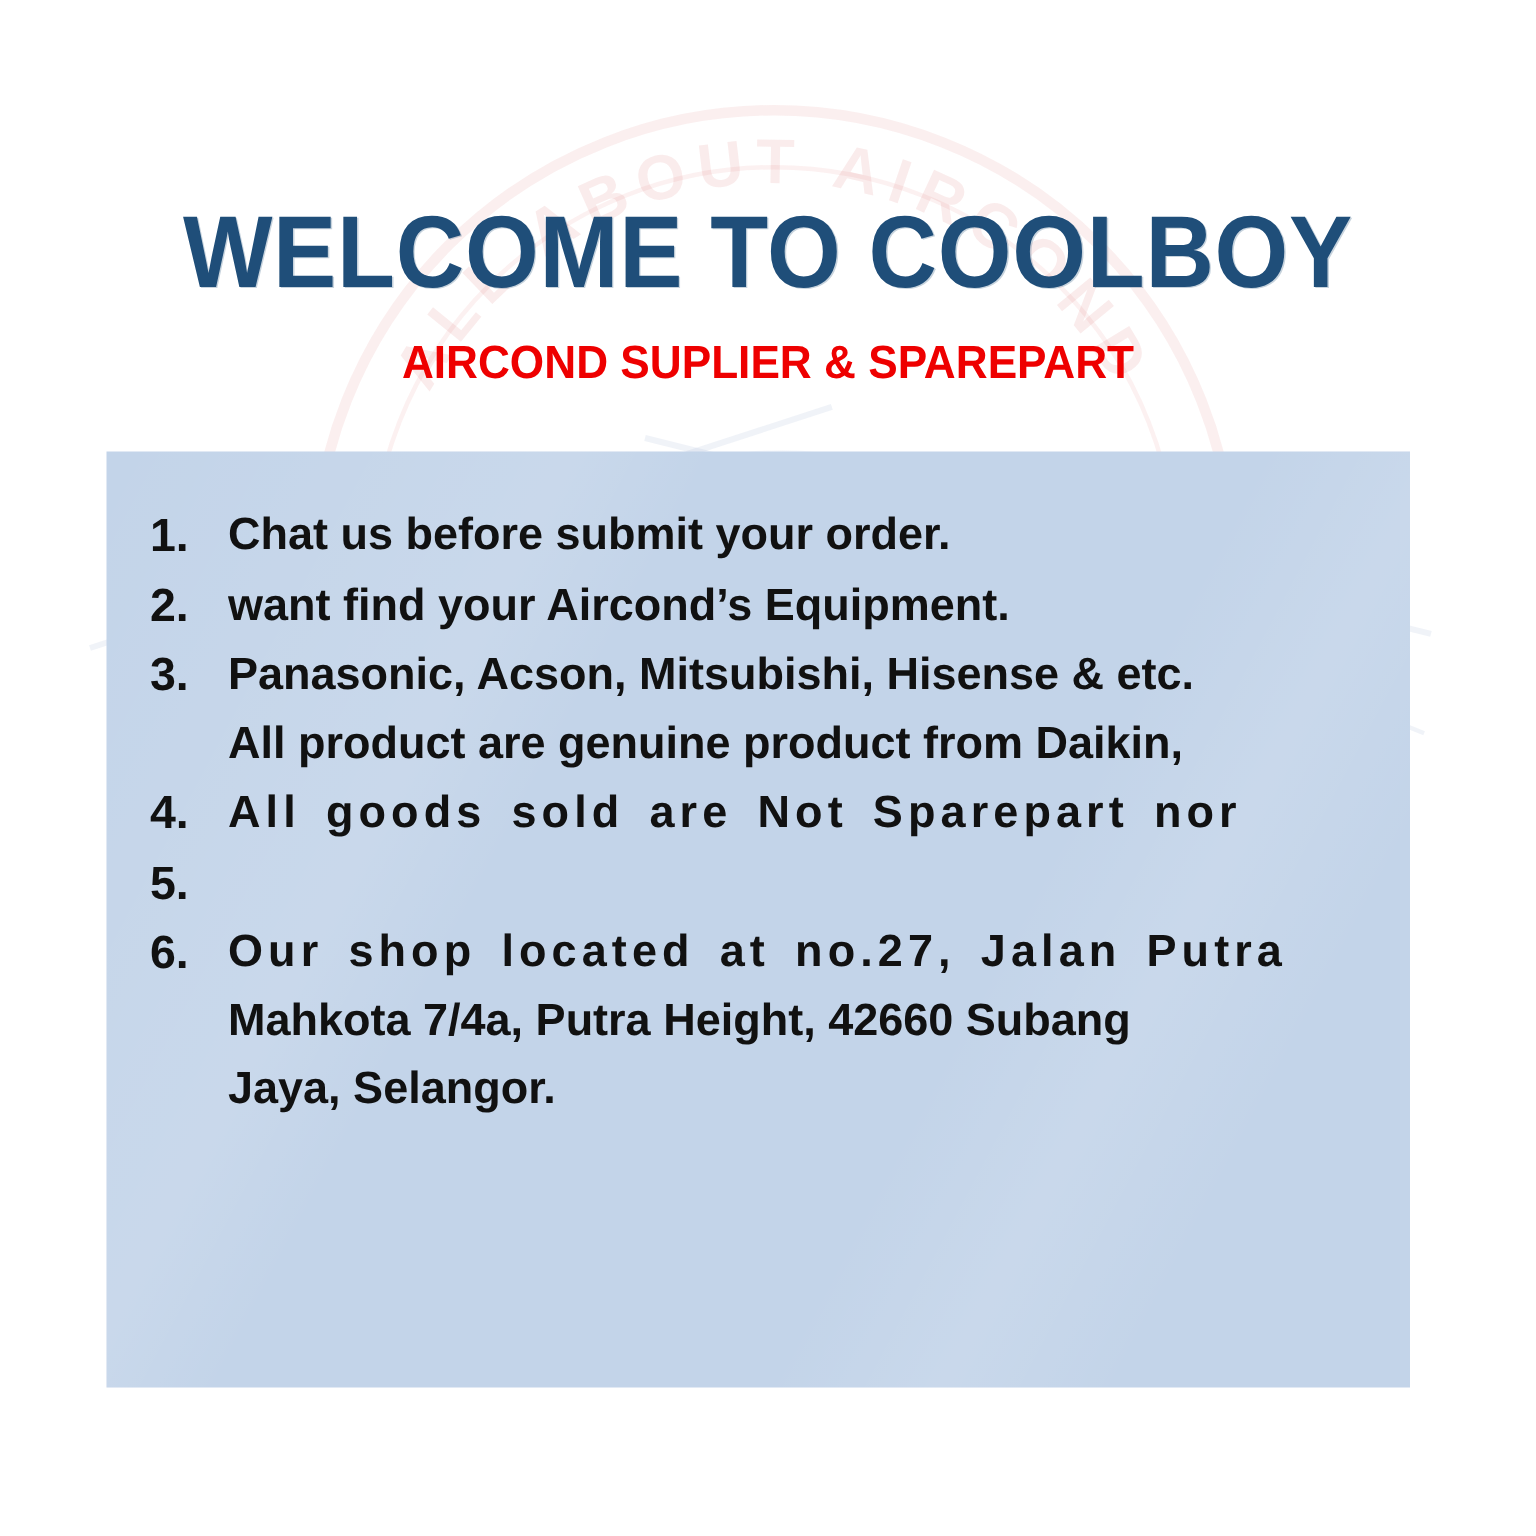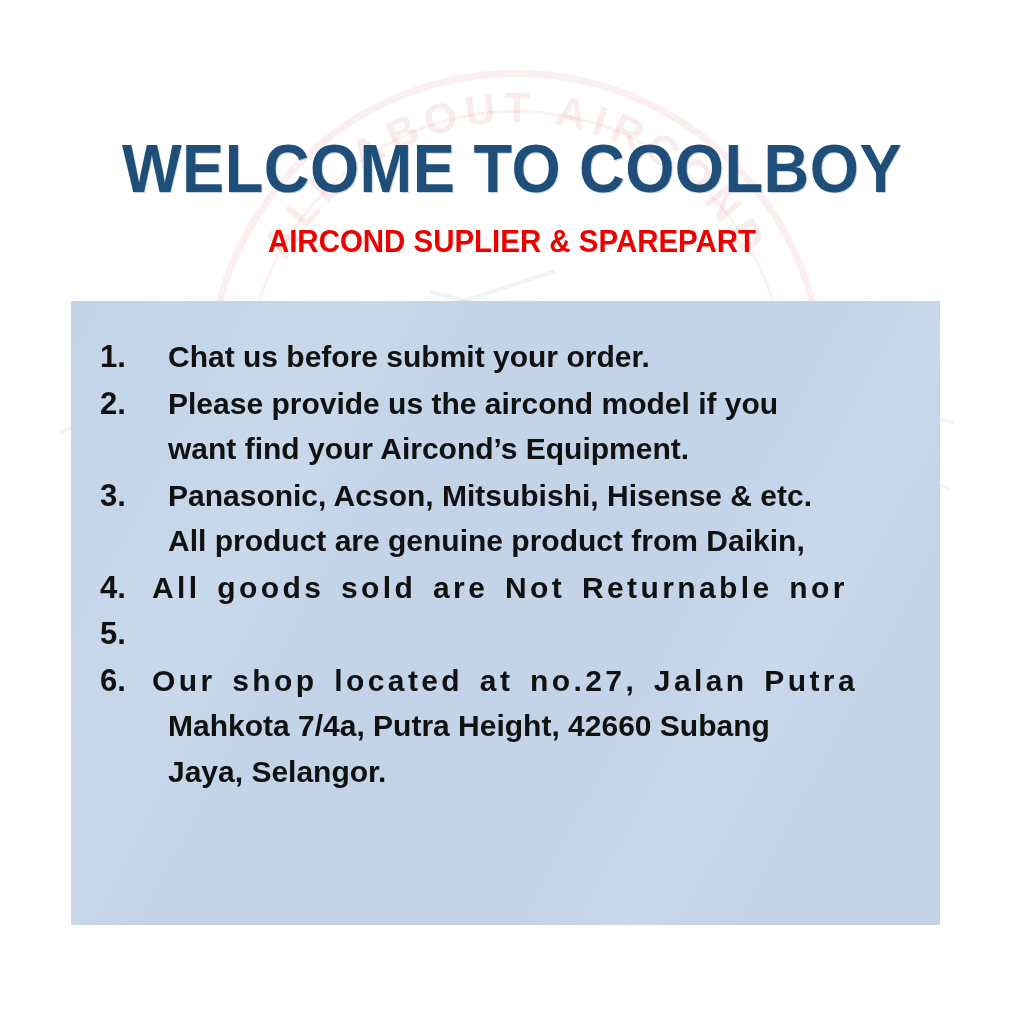--- a/index.html
+++ b/index.html
@@ -201,21 +201,20 @@
     word-spacing: 4px;
     white-space: nowrap;
   }
   .item-text .spread-line.wide {
     letter-spacing: 3.4px;
     word-spacing: 5px;
   }
   .item-text .plain-line {
     display: block;
     letter-spacing: 0px;
-    margin-left: 16px;
   }
 </style>
 </head>
 <body>
 
 <div class="poster">
 
   <div class="watermark-layer">
     <div class="wm-stamp"></div>
     <div class="wm-stamp-inner"></div>
@@ -245,35 +244,34 @@
     <ol class="terms-list">
         <li class="terms-item">
           <span class="item-number">1.</span>
           <span class="item-text">
             <span class="plain-line">Chat us before submit your order.</span>
           </span>
         </li>
         <li class="terms-item">
           <span class="item-number">2.</span>
           <span class="item-text">
-            <span class="plain-line">Please provide us the aircond model if you</span>
             <span class="plain-line">want find your Aircond’s Equipment.</span>
           </span>
         </li>
         <li class="terms-item">
           <span class="item-number">3.</span>
           <span class="item-text">
             <span class="plain-line">Panasonic, Acson, Mitsubishi, Hisense &amp; etc.</span>
             <span class="plain-line">All product are genuine product from Daikin,</span>
           </span>
         </li>
         <li class="terms-item">
           <span class="item-number">4.</span>
           <span class="item-text">
-            <span class="spread-line wide">All goods sold are Not Returnable nor</span>
+            <span class="spread-line wide">All goods sold are Not Sparepart nor</span>
           </span>
         </li>
         <li class="terms-item">
           <span class="item-number">5.</span>
           <span class="item-text">
           </span>
         </li>
         <li class="terms-item">
           <span class="item-number">6.</span>
           <span class="item-text">

